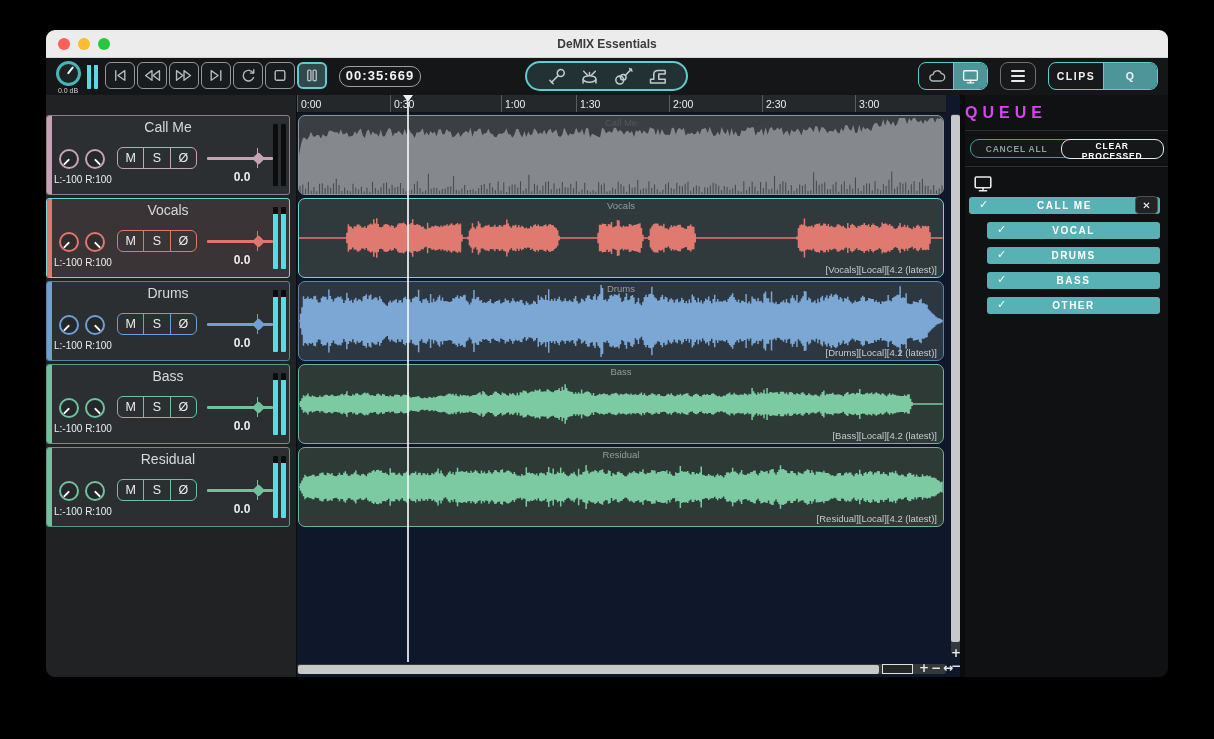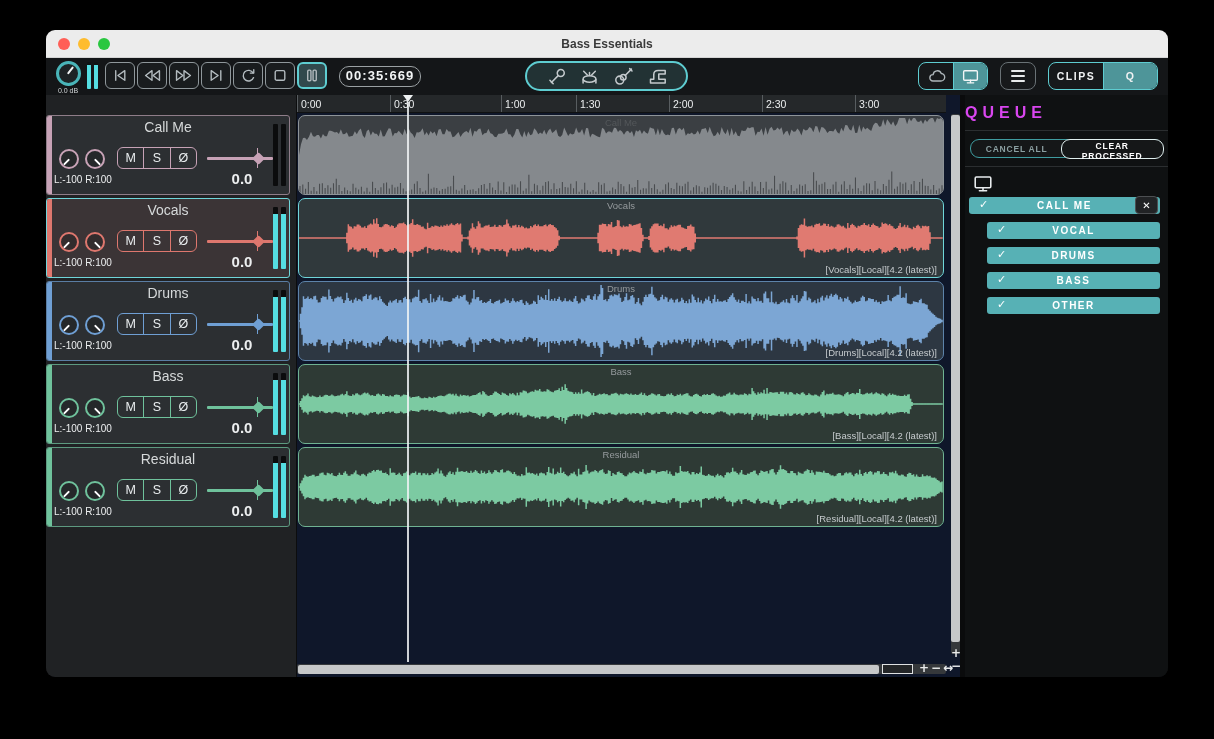--- a/index.html
+++ b/index.html
@@ -50,21 +50,21 @@
   .hknob{position:absolute;top:33px;width:20px;height:20px;border-radius:50%;border:2.5px solid;background:rgba(0,0,0,.15);cursor:pointer;}
   .hknob .kp{position:absolute;left:50%;top:1px;width:2px;height:8px;margin-left:-1px;background:#fff;transform-origin:50% 7.5px;border-radius:1px;}
   .pan{position:absolute;left:7px;top:58px;font-size:10px;font-weight:normal;color:#eceeef;white-space:nowrap;}
   .msg{position:absolute;left:70px;top:31px;width:80px;height:22px;border:1.5px solid;border-radius:6px;display:flex;overflow:hidden;}
   .msg span{flex:1;display:flex;align-items:center;justify-content:center;font-size:12.5px;color:#e9edef;cursor:pointer;}
   .msg span + span{border-left:1.5px solid;border-color:inherit;}
   .slider{position:absolute;left:160px;top:35px;width:66px;height:14px;cursor:pointer;}
   .sl-line{position:absolute;left:0;right:0;top:6px;height:2.5px;border-radius:1px;}
   .sl-pin{position:absolute;top:-3px;width:1.5px;height:20px;}
   .sl-handle{position:absolute;top:2.5px;width:9px;height:9px;transform:rotate(45deg);border-radius:2px;}
-  .gain{position:absolute;left:156px;top:54px;width:78px;text-align:center;font-size:15px;font-weight:bold;color:#eceeef;}
+  .gain{position:absolute;left:156px;top:54px;width:78px;text-align:center;font-size:12px;font-weight:bold;color:#eceeef;}
   .hmeters{position:absolute;right:3px;top:8px;display:flex;gap:3px;height:62px;}
   .hmeters i{width:5px;height:100%;background:#0b0c0d;border-radius:1px;}
   .hmeters.on i{background:linear-gradient(#0b0c0d 12%,#55dee2 12%);}
   
   .clip{position:absolute;left:1px;width:646px;height:80px;border:1.5px solid;border-radius:7px;overflow:hidden;cursor:pointer;}
   .wave{position:absolute;left:0;top:0;width:100%;height:100%;}
   .clip-title{position:absolute;left:0;right:0;top:1px;text-align:center;font-size:9.5px;}
   .clip-info{position:absolute;right:6px;bottom:2px;font-size:9.5px;color:#c6cbce;}
   .playhead{position:absolute;left:0;top:0;z-index:6;pointer-events:none;}
   .ph-line{position:absolute;top:7px;width:1.5px;height:560px;background:rgba(240,243,244,.85);}
@@ -96,21 +96,21 @@
 
 <div class="stage">
   <div class="window">
 
     <div class="titlebar">
       <div class="lights">
         <span class="light red"></span>
         <span class="light yellow"></span>
         <span class="light green"></span>
       </div>
-      <div class="wtitle">Bass Essentials</div>
+      <div class="wtitle">DeMIX Essentials</div>
     </div>
 
     <div class="toolbar">
       <div class="master">
         <div class="knob">
             <div class="knob-pointer"></div>
           </div>
         <div class="knob-label">0.0 dB</div>
       </div>
       <div class="tb-meters">

